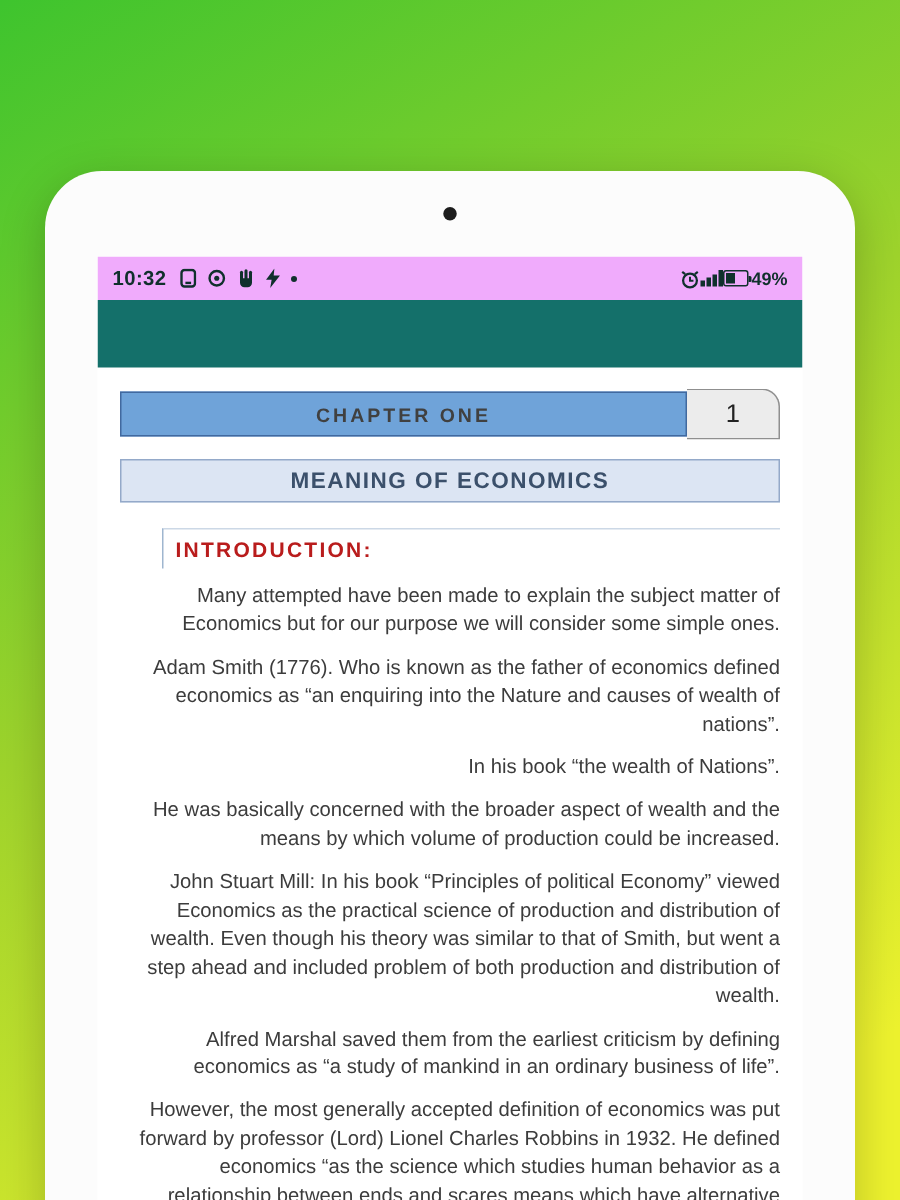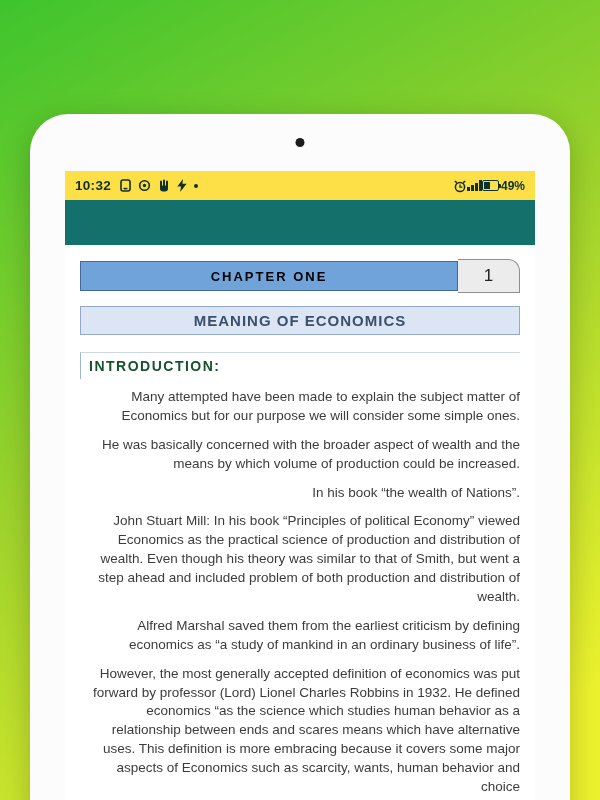--- a/index.html
+++ b/index.html
@@ -15,57 +15,57 @@
   }
   .camera{
     position:absolute;top:24px;left:50%;transform:translateX(-50%);
     width:9px;height:9px;border-radius:50%;background:#1d1d1d;
   }
   .screen{
     position:absolute;left:35px;top:57px;width:470px;height:703px;
     background:#ffffff;overflow:hidden;
   }
   .statusbar{
-    height:29px;background:#fde047;display:flex;align-items:center;
+    height:29px;background:#f0abfc;display:flex;align-items:center;
     padding:0 10px;box-sizing:border-box;color:#10302c;
   }
   .sb-time{font-size:13.5px;font-weight:bold;letter-spacing:.3px;margin-right:9px;}
   .sb-icons{display:flex;align-items:center;gap:7px;}
   .sb-right{margin-left:auto;display:flex;align-items:center;gap:0;}
   .sb-dot{width:4px;height:4px;border-radius:50%;background:#10302c;}
   .sig{display:flex;align-items:flex-end;gap:1.5px;height:11px;}
   .sig span{width:2.5px;background:#10302c;display:block;}
   .batt{display:flex;align-items:center;}
   .batt-body{width:15px;height:9px;border:1.5px solid #10302c;border-radius:2px;position:relative;}
   .batt-fill{position:absolute;left:1px;top:1px;bottom:1px;width:6px;background:#10302c;}
   .batt-nub{width:2px;height:4px;background:#10302c;border-radius:0 1px 1px 0;}
   .sb-pct{font-size:12px;font-weight:bold;}
   .appheader{height:45px;background:#14706a;}
   .content{padding:13px 15px 0 15px;}
   .chapter-row{display:flex;align-items:center;height:36px;margin-bottom:12px;}
   .chapter-bar{
     flex:1;height:28px;background:#6fa3d9;border:1px solid #41699f;
-    color:#000000;font-weight:bold;font-size:13px;letter-spacing:2px;
+    color:#404040;font-weight:bold;font-size:13px;letter-spacing:2px;
     display:flex;align-items:center;justify-content:center;text-align:center;
   }
   .page-tab{
     width:62px;height:34px;background:#ececec;border:1px solid #8f8f8f;
     border-left:none;border-radius:0 12px 0 0;
     display:flex;align-items:center;justify-content:center;
     font-size:17px;color:#222;box-sizing:border-box;cursor:pointer;
   }
   .title-bar{
     height:27px;background:#dce5f3;border:1px solid #94a9c9;
     color:#3b506b;font-weight:bold;font-size:15px;letter-spacing:1px;
     display:flex;align-items:center;justify-content:center;margin-bottom:17px;
   }
   .section-heading{
-    color:#14532d;font-weight:bold;font-size:14px;letter-spacing:1.5px;
+    color:#b91c1c;font-weight:bold;font-size:14px;letter-spacing:1.5px;
     border-left:1px solid #9fb6cf;border-top:1px solid #ccd8e6;
-    padding:5px 0 5px 8px;margin-bottom:9px;
+    padding:5px 0 5px 8px;margin-bottom:9px;margin-left:28px;
   }
   .doc p{margin:0 0 10px 0;font-size:13.5px;line-height:1.4;color:#3c3c3c;text-align:right;}
   svg{display:block;}
 </style>
 </head>
 <body>
 
 <div class="tablet">
   <div class="camera"></div>
 
@@ -131,21 +131,22 @@
         </div>
       </div>
 
       <div class="title-bar">
         <span>MEANING OF ECONOMICS</span>
       </div>
 
       <div class="section-heading">INTRODUCTION:</div>
 
       <p>Many attempted have been made to explain the subject matter of Economics but for our purpose we will consider some simple ones.</p>
+      <p>Adam Smith (1776). Who is known as the father of economics defined economics as “an enquiring into the Nature and causes of wealth of nations”.</p>
+      <p>In his book “the wealth of Nations”.</p>
       <p>He was basically concerned with the broader aspect of wealth and the means by which volume of production could be increased.</p>
-      <p>In his book “the wealth of Nations”.</p>
       <p>John Stuart Mill: In his book “Principles of political Economy” viewed Economics as the practical science of production and distribution of wealth. Even though his theory was similar to that of Smith, but went a step ahead and included problem of both production and distribution of wealth.</p>
       <p>Alfred Marshal saved them from the earliest criticism by defining economics as “a study of mankind in an ordinary business of life”.</p>
       <p>However, the most generally accepted definition of economics was put forward by professor (Lord) Lionel Charles Robbins in 1932. He defined economics “as the science which studies human behavior as a relationship between ends and scares means which have alternative uses. This definition is more embracing because it covers some major aspects of Economics such as scarcity, wants, human behavior and choice</p>
 
     </div>
   </div>
 </div>
 
 </body></html>

